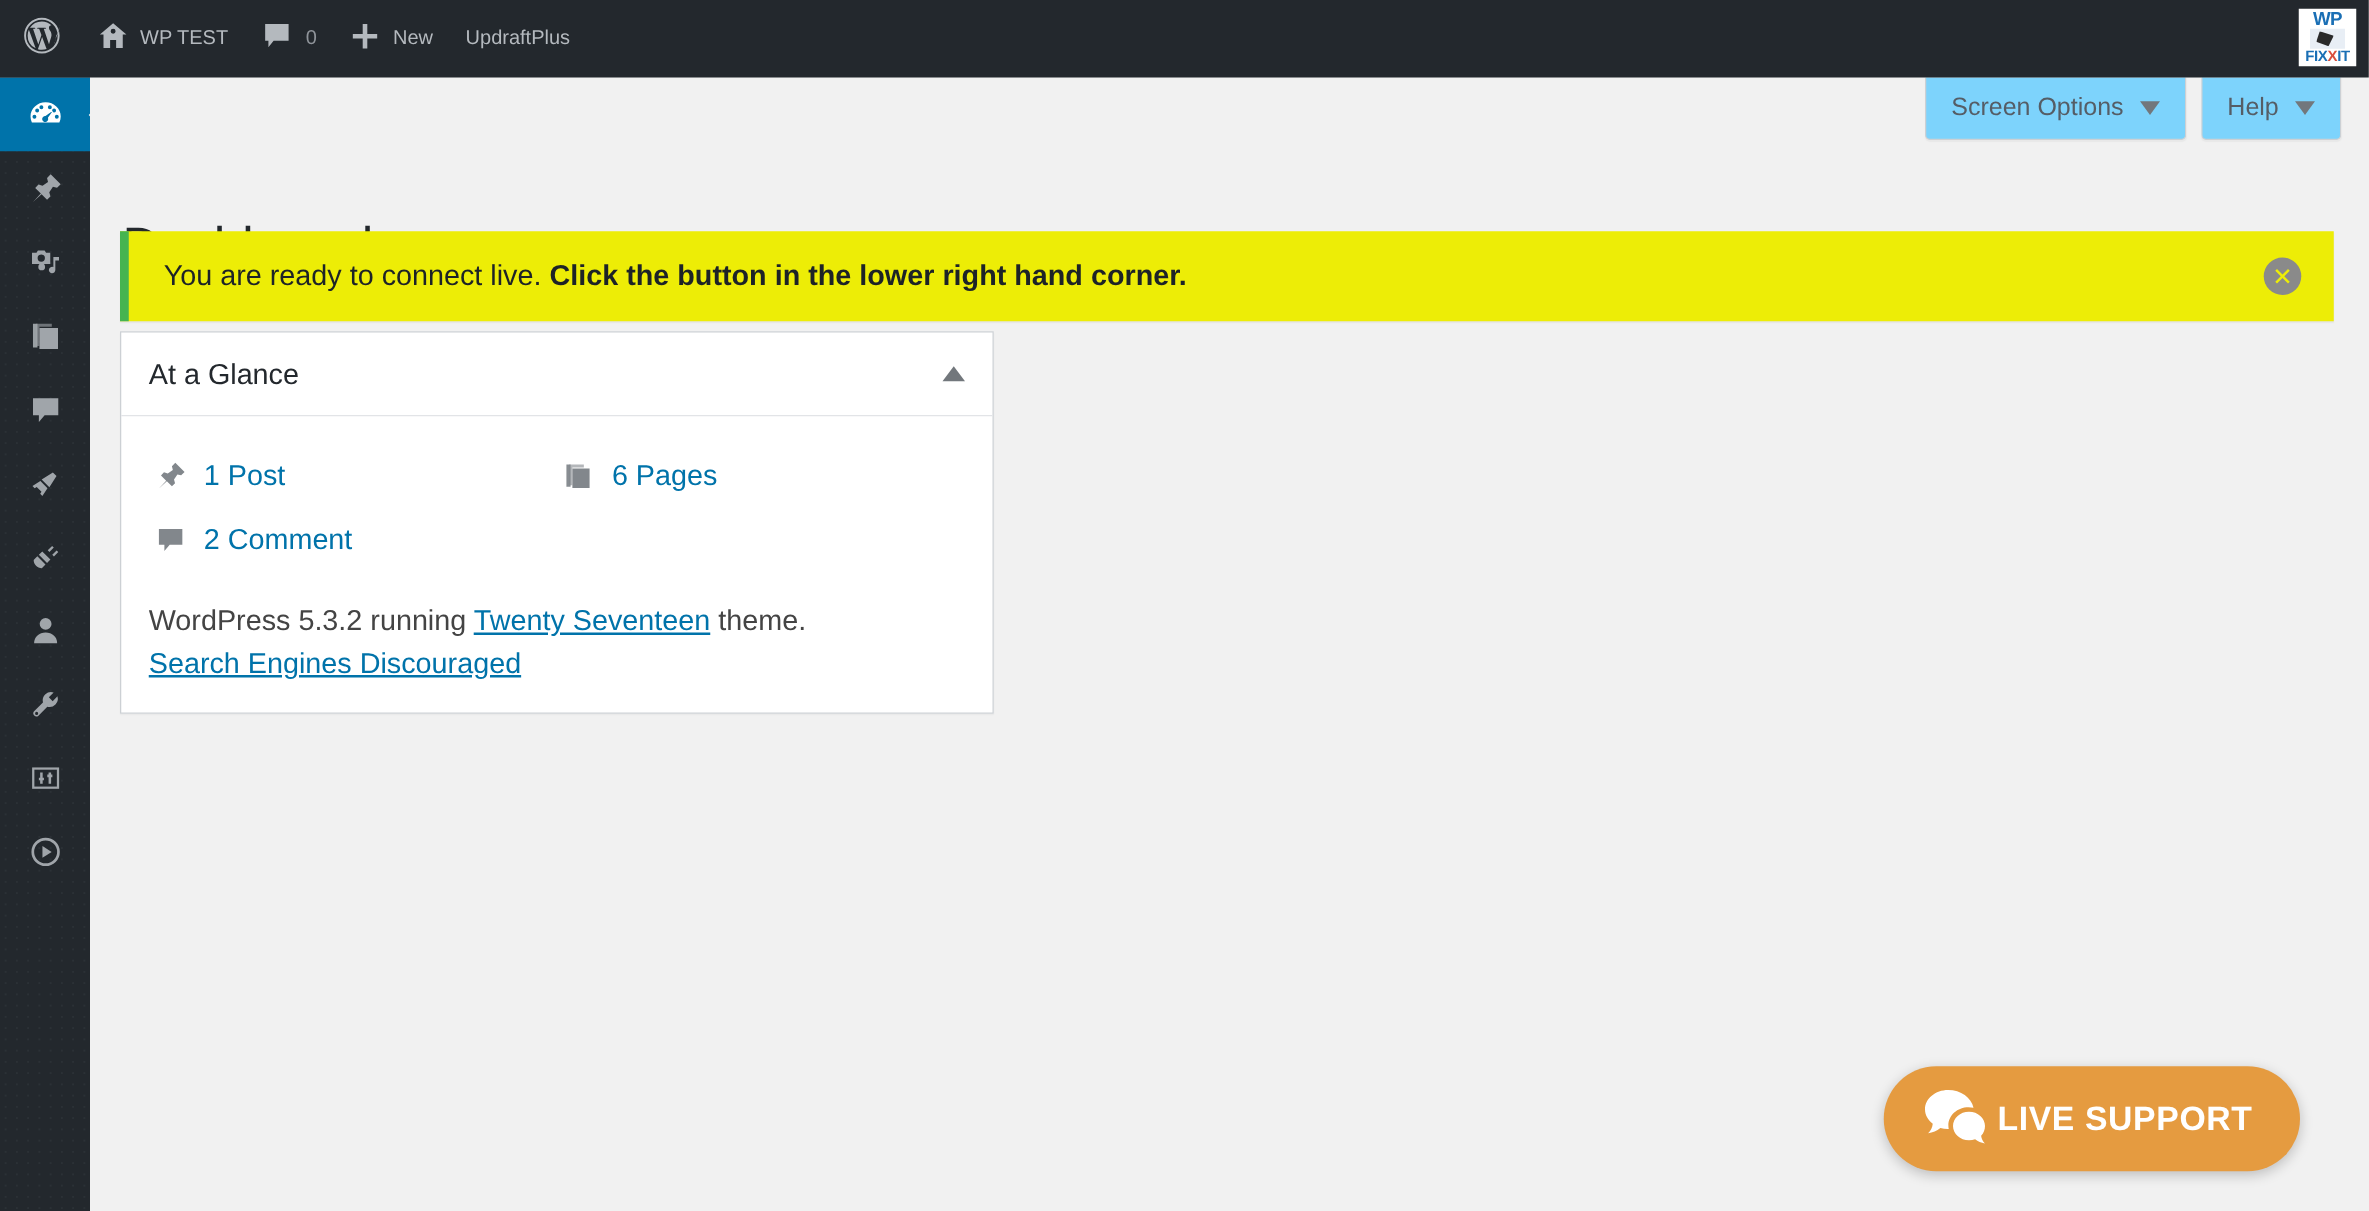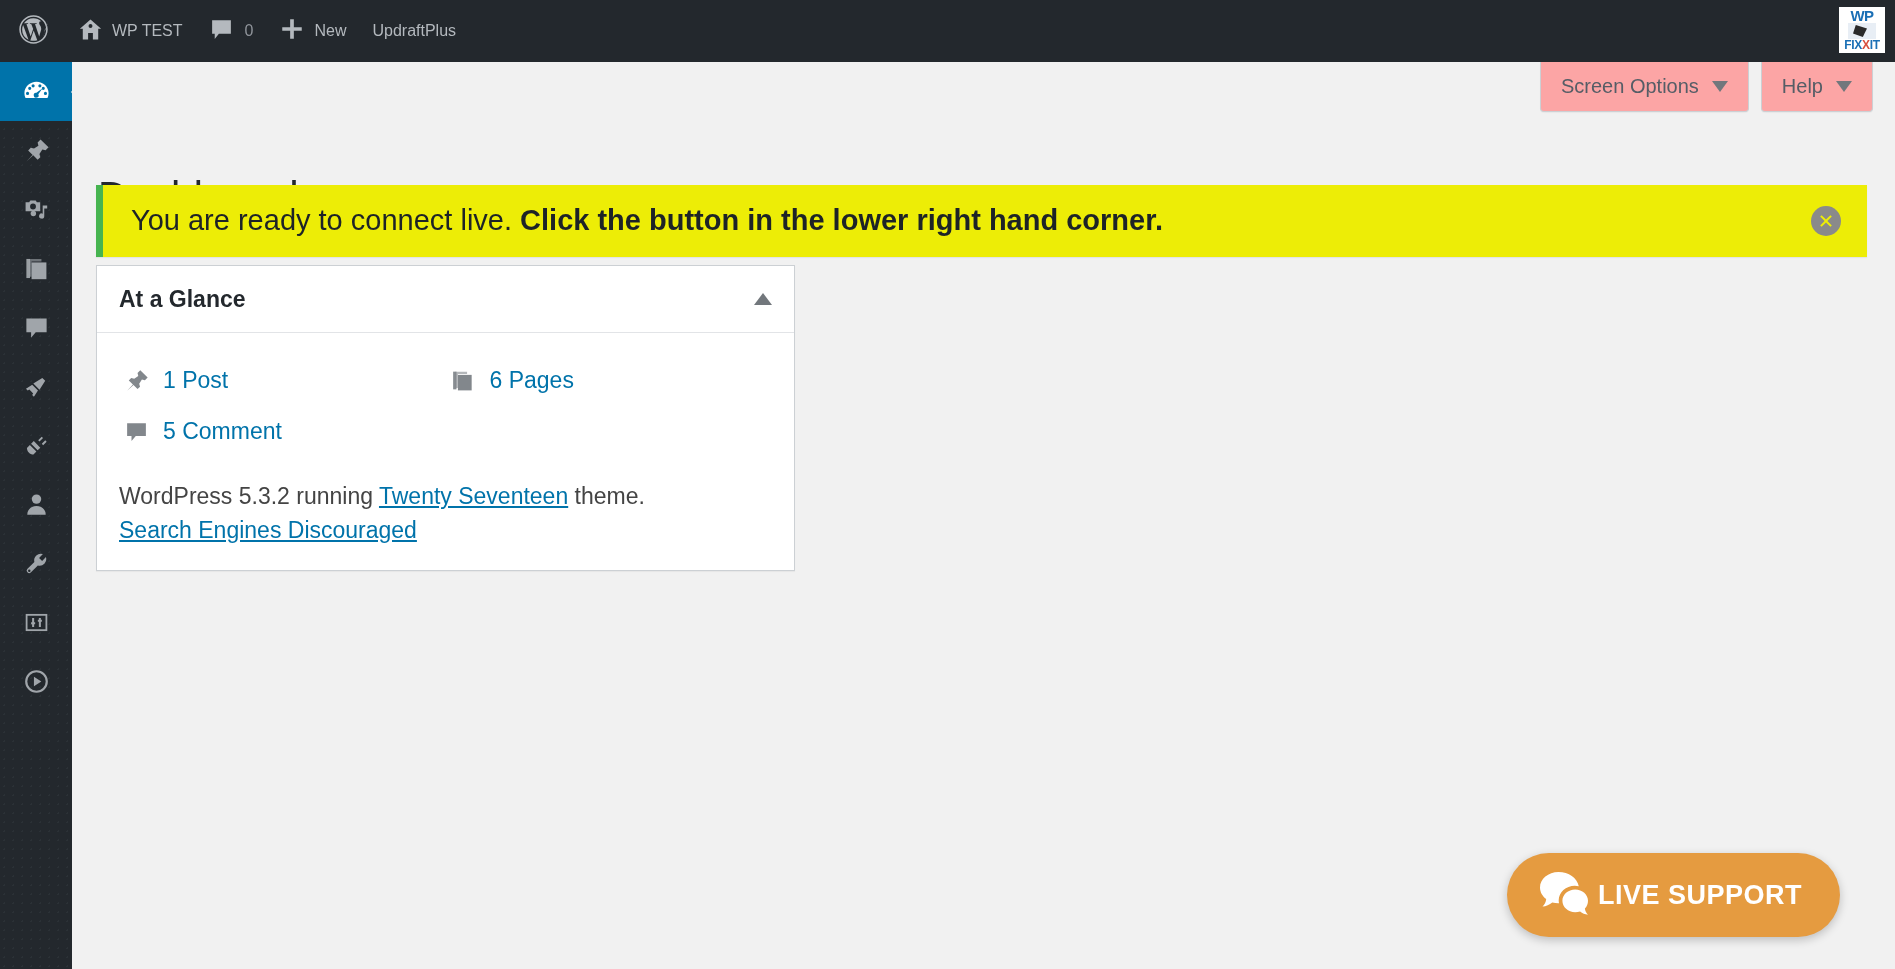--- a/index.html
+++ b/index.html
@@ -89,21 +89,21 @@
     width: 1823px; height: 907px;
     background: #f1f1f1;
   }
 
   
   #screen-meta-links {
     position: absolute; top: 0; right: 22px;
     display: flex; gap: 12px;
   }
   .screen-meta-toggle {
-    background: #fca5a5;
+    background: #7dd3fc;
     border: 1px solid #ccd0d4;
     border-top: none;
     border-radius: 0 0 4px 4px;
     height: 50px;
     padding: 0 20px;
     display: flex; align-items: center; gap: 13px;
     font-size: 20px; color: #555d66;
     cursor: pointer;
     box-shadow: 0 1px 1px rgba(0,0,0,.04);
   }
@@ -126,21 +126,21 @@
   #notice {
     position: absolute; top: 123px; left: 24px;
     width: 1771px; height: 72px;
     background: #eded06;
     border-left: 7px solid #46b450;
     display: flex; align-items: center;
     box-shadow: 0 1px 1px rgba(0,0,0,.05);
   }
   #notice-text {
     margin-left: 28px;
-    font-size: 29px; color: #1d2327; line-height: 1.3;
+    font-size: 23px; color: #1d2327; line-height: 1.3;
   }
   #notice-text b { font-weight: bold; }
   #notice-dismiss {
     position: absolute; right: 26px; top: 50%; margin-top: -15px;
     width: 30px; height: 30px; border-radius: 50%;
     background: #8a8a8a;
     display: flex; align-items: center; justify-content: center;
     cursor: pointer;
   }
   #notice-dismiss svg { display: block; }
@@ -153,21 +153,21 @@
     border: 1px solid #ccd0d4;
     box-shadow: 0 1px 1px rgba(0,0,0,.04);
   }
   #widget-header {
     height: 67px;
     border-bottom: 1px solid #e2e4e7;
     display: flex; align-items: center;
     padding: 0 22px;
     position: relative;
   }
-  #widget-title { font-size: 23px; font-weight: bold; color: #23282d; }
+  #widget-title { font-size: 23px; font-weight: normal; color: #23282d; }
   #widget-toggle {
     position: absolute; right: 22px; top: 50%; margin-top: -6px;
     width: 0; height: 0;
     border-left: 9px solid transparent;
     border-right: 9px solid transparent;
     border-bottom: 12px solid #72777c;
     cursor: pointer;
   }
   #widget-body { padding: 22px 22px 26px 22px; }
   #stats-grid {
@@ -430,21 +430,21 @@
           </span>
           <span class="stat-link">6 Pages</span>
         </div>
 
         <div class="stat-item">
           <span class="stat-icon">
             <svg width="25" height="25" viewBox="0 0 24 24" fill="currentColor">
               <path d="M3 4h18v12.2h-9.7L7.2 21v-4.8H3V4z"></path>
             </svg>
           </span>
-          <span class="stat-link">5 Comment</span>
+          <span class="stat-link">2 Comment</span>
         </div>
 
       </div>
 
       <div id="version-line">
         <span>WordPress 5.3.2 running </span><a>Twenty Seventeen</a><span> theme.</span>
       </div>
       <div id="search-engines-line">
         <a>Search Engines Discouraged</a>
       </div>

